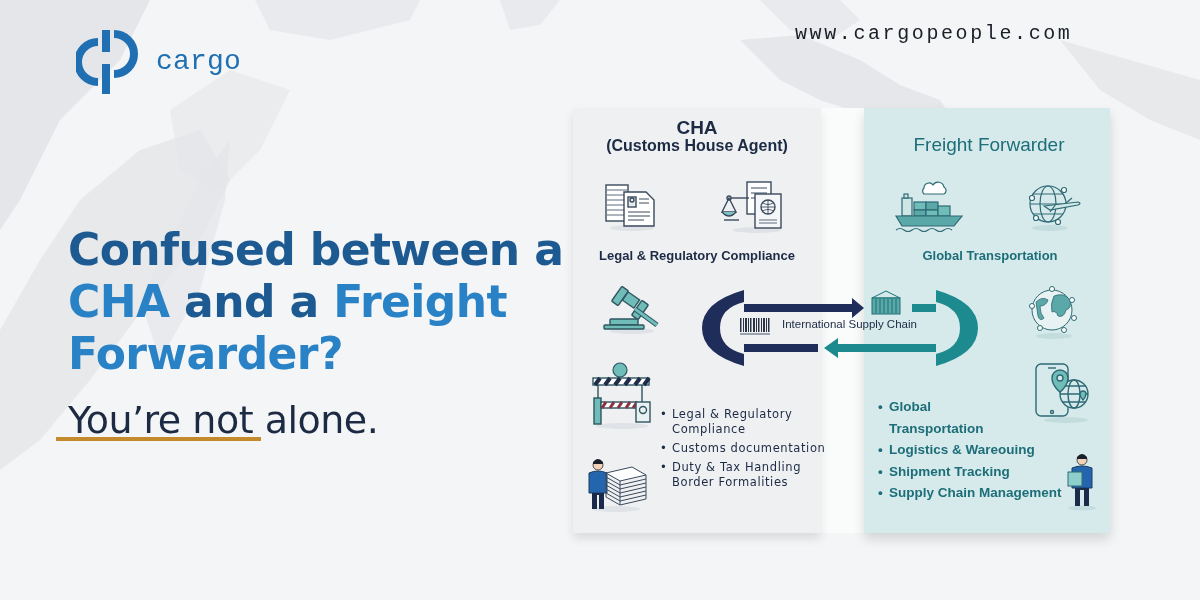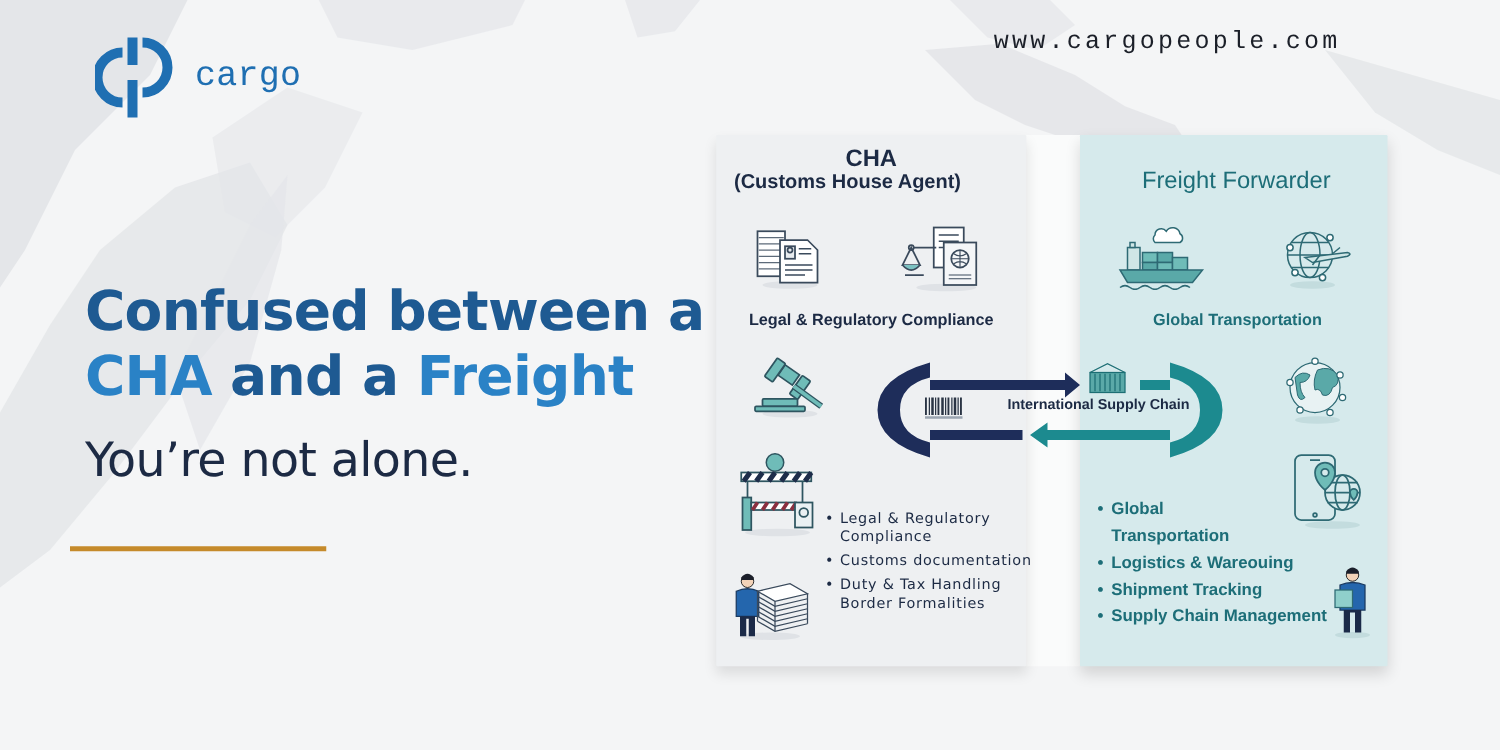--- a/index.html
+++ b/index.html
@@ -56,21 +56,21 @@
   }
   .ff-title {
     left: 864px; top: 134px; width: 250px; text-align: center;
     font-size: 19px; font-weight: normal; color: #1d6e78;
   }
   .caption { font-size: 13px; font-weight: bold; text-align: center; }
   .cap-cha { left: 573px; top: 248px; width: 248px; color: #1c2a44; }
   .cap-ff { left: 864px; top: 248px; width: 252px; color: #1d6e78; }
 
   .supply-label {
-    left: 806px; top: 318px; font-size: 11.5px; font-weight: bold; color: #1c2a44;
+    left: 782px; top: 318px; font-size: 11.5px; font-weight: normal; color: #1c2a44;
     white-space: nowrap;
   }
 
   .cha-list {
     left: 658px; top: 407px; width: 170px;
     font-family: "DejaVu Sans", sans-serif; font-size: 11.5px; line-height: 15px;
     color: #1c2a44; letter-spacing: 0.6px; list-style: none;
   }
   .cha-list li { position: relative; padding-left: 14px; margin-bottom: 4px; }
   .cha-list li::before { content: "•"; position: absolute; left: 2px; top: 0; }
@@ -113,30 +113,31 @@
   </div>
 </div>
 
 <div class="abs website">www.cargopeople.com</div>
 
 <div class="abs headline">
   <div class="hl dark">Confused between a</div>
   <div class="hl">
     <span class="light">CHA</span><span class="dark" style="white-space:pre"> and a </span><span class="light">Freight</span>
   </div>
+  <div class="hl light">Forwarder?</div>
   <div class="sub">You’re not alone.</div>
 </div>
 <div class="abs underline"></div>
 
 <div class="abs panel-mid"></div>
 <div class="abs panel panel-cha"></div>
 <div class="abs panel panel-ff"></div>
 
 <div class="abs cha-title" style="top:118px;">CHA</div>
-<div class="abs cha-sub" style="left:562px;">(Customs House Agent)</div>
+<div class="abs cha-sub" style="left:581px;">(Customs House Agent)</div>
 
 <svg class="abs" style="left:604px;top:182px" width="56" height="50" viewBox="0 0 56 50">
   <ellipse cx="28" cy="46" rx="22" ry="3" fill="#dfe2e6"></ellipse>
   <g stroke="#3a4a5c" stroke-width="1.4" fill="#fff">
     <rect x="2" y="3" width="22" height="36"></rect>
     <path d="M3 8h20M3 13h20M3 18h20M3 23h20M3 28h20M3 33h20" stroke="#5d6b7a" stroke-width="1"></path>
     <path d="M20 10 h22 l8 8 v26 h-30 z"></path>
     <rect x="24" y="15" width="8" height="10" fill="#e8ecef"></rect>
     <circle cx="28" cy="18" r="2" fill="none"></circle>
     <path d="M35 17h10M35 21h10M24 30h22M24 34h22M24 38h16" stroke-width="1.2"></path>

